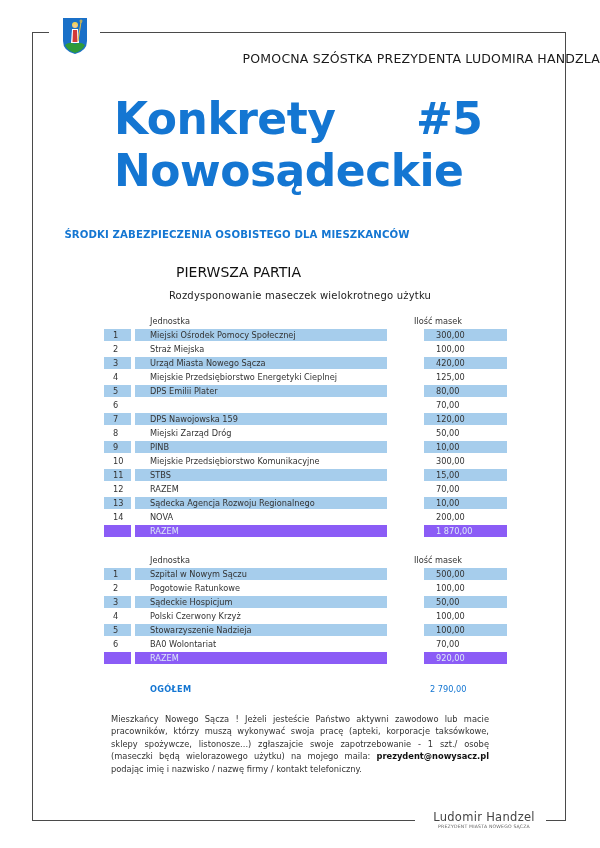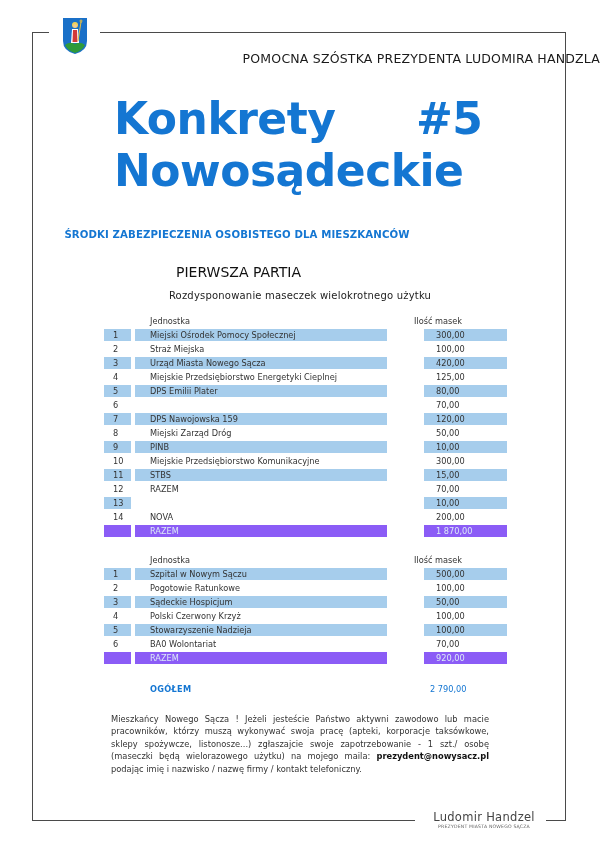--- a/index.html
+++ b/index.html
@@ -125,20 +125,21 @@
         <span class="cell c-name">STBS</span>
         <span class="cell c-val">15,00</span>
       </div>
       <div class="row">
         <span class="cell c-num">12</span>
         <span class="cell c-name">RAZEM</span>
         <span class="cell c-val">70,00</span>
       </div>
       <div class="row alt">
         <span class="cell c-num">13</span>
+        <span class="cell c-name">Sądecka Agencja Rozwoju Regionalnego</span>
         <span class="cell c-val">10,00</span>
       </div>
       <div class="row">
         <span class="cell c-num">14</span>
         <span class="cell c-name">NOVA</span>
         <span class="cell c-val">200,00</span>
       </div>
     </div>
   <div class="row total">
     <span class="cell c-num"></span>

